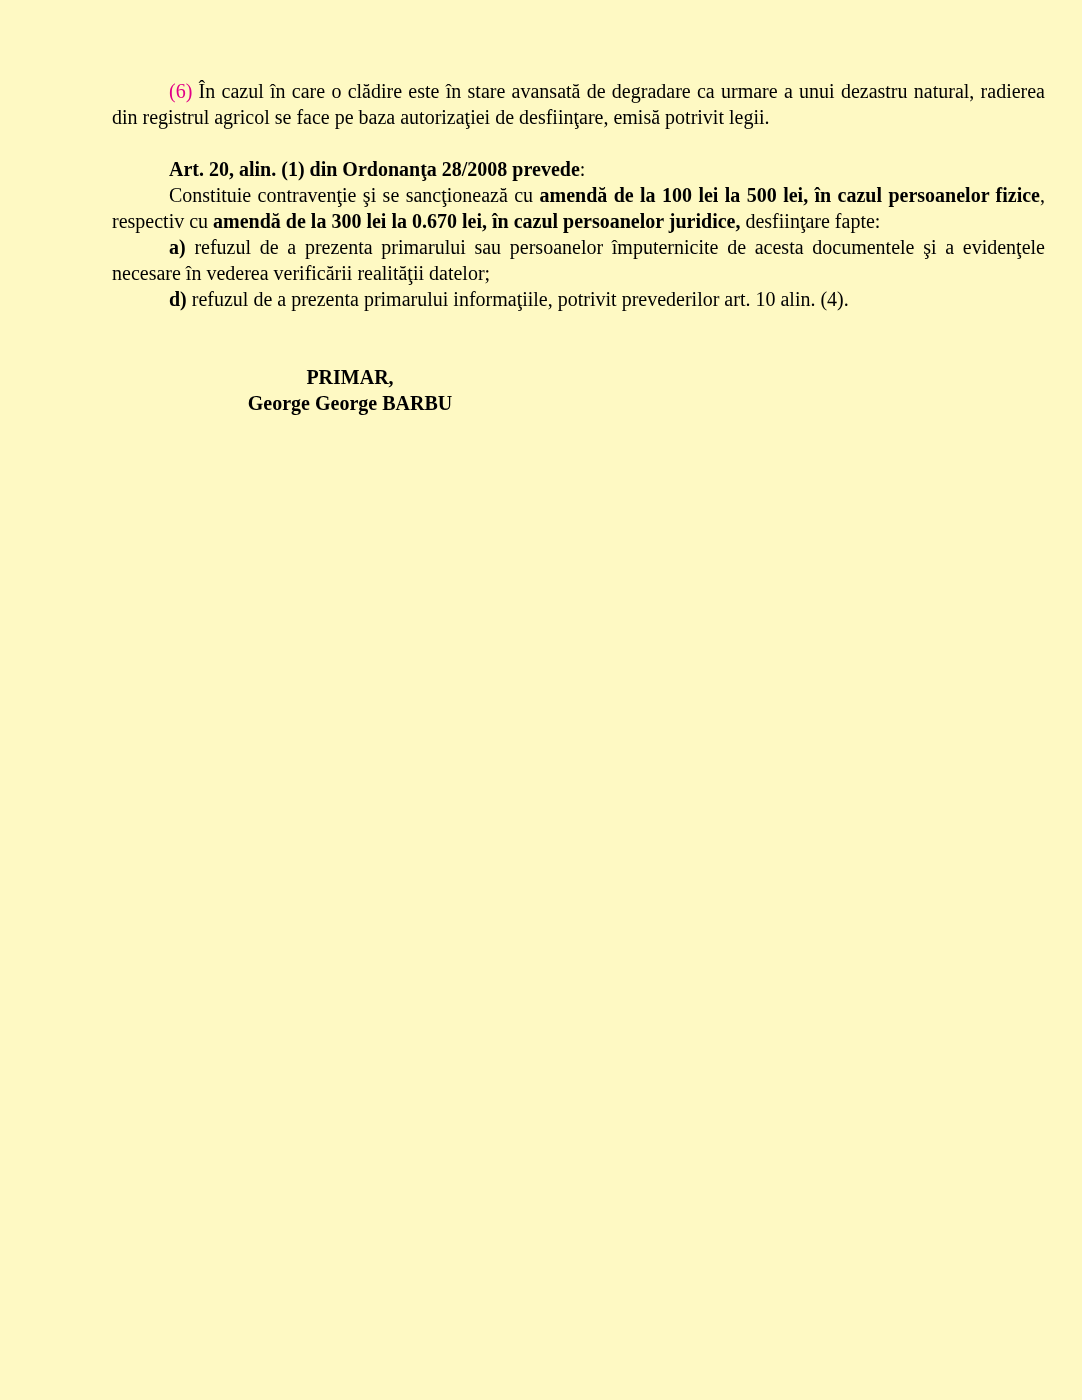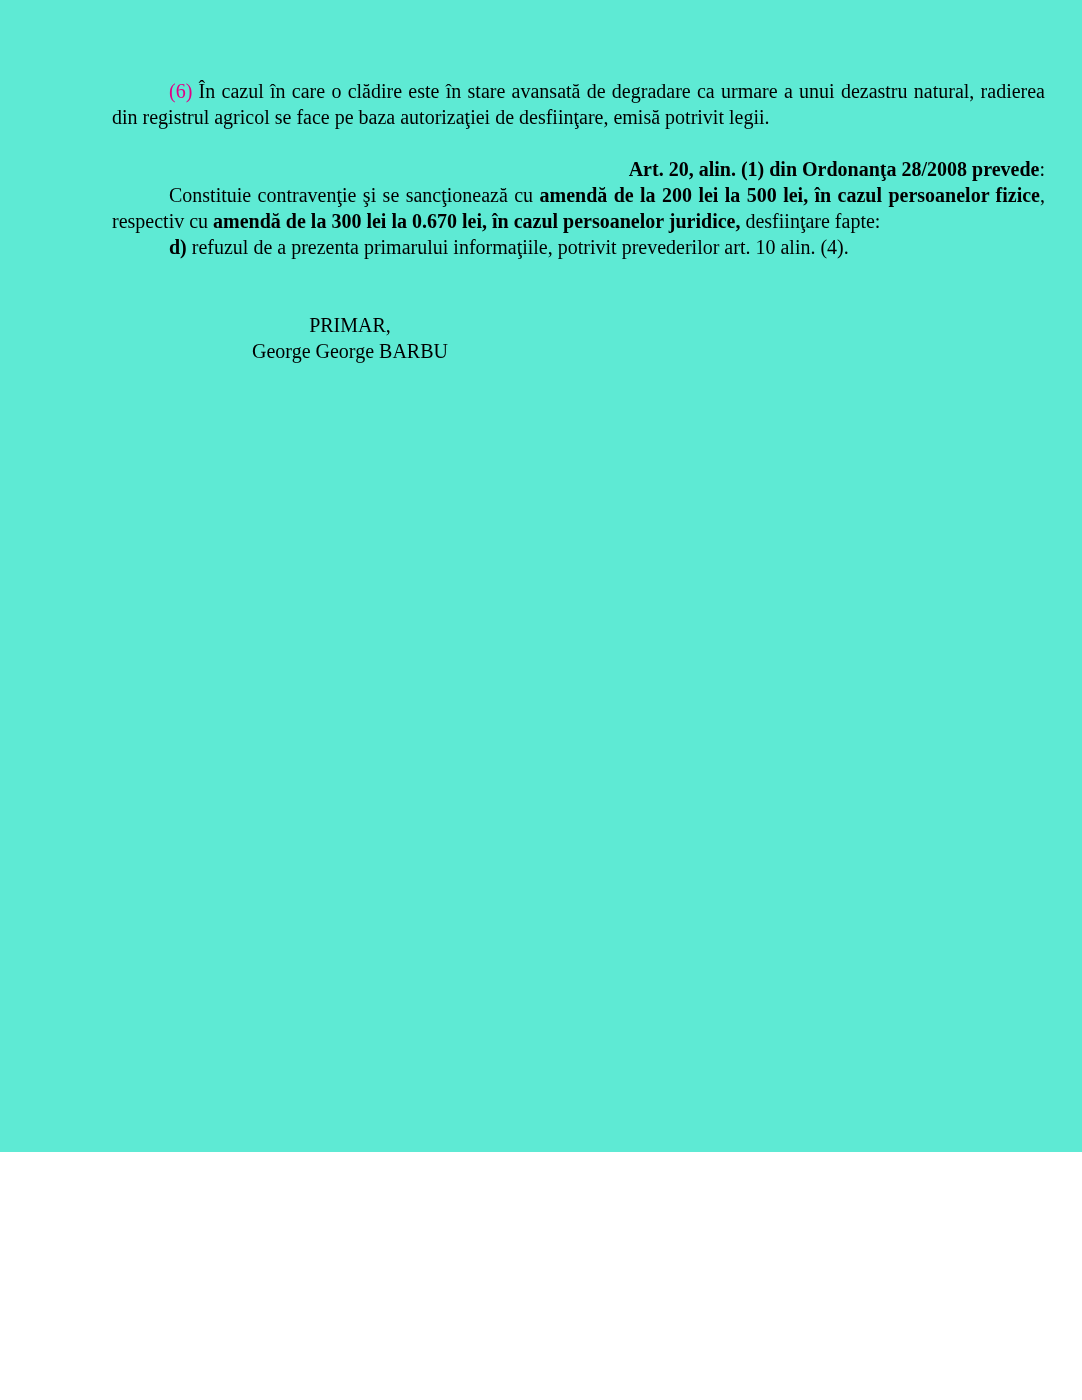--- a/index.html
+++ b/index.html
@@ -12,45 +12,45 @@
     height: 1400px;
     position: relative;
     font-family: "Liberation Serif", "DejaVu Serif", serif;
     color: #000000;
   }
   .page {
     position: absolute;
     top: 0;
     left: 0;
     width: 1082px;
-    height: 1152px;
-    background: #5eead4;
+    height: 1400px;
+    background: #fef9c3;
     box-sizing: border-box;
     padding: 78px 37px 0 112px;
   }
   .doc-body {
     width: 933px;
     font-size: 20px;
     line-height: 26px;
     text-align: justify;
   }
   p.para {
     margin: 0;
     text-indent: 57px;
   }
   p.heading {
     margin: 26px 0 0 0;
     text-indent: 57px;
-    text-align: right;
+    text-align: left;
   }
   .b { font-weight: bold; }
   .sig-row {
     display: flex;
     margin-top: 52px;
-    font-weight: normal;
+    font-weight: bold;
     text-align: center;
     line-height: 26px;
   }
   .sig-col-left {
     width: 440px;
     margin-left: 18px;
   }
   .sig-col-right {
     width: 440px;
     margin-left: 36px;
@@ -67,23 +67,26 @@
 
     <p class="para">
       <span style="color: rgb(225, 0, 135);">(6)</span><span> În cazul în care o clădire este în stare avansată de degradare ca urmare a unui dezastru natural, radierea din registrul agricol se face pe baza autorizaţiei de desfiinţare, emisă potrivit legii.</span>
     </p>
 
     <p class="heading">
       <span class="b">Art. 20, alin. (1) din Ordonanţa 28/2008 prevede</span><span>:</span>
     </p>
 
     <p class="para">
-      <span>Constituie contravenţie şi se sancţionează cu </span><span class="b">amendă de la 200 lei la 500 lei, în cazul persoanelor fizice</span><span>, respectiv cu </span><span class="b">amendă de la 300 lei la 0.670 lei, în cazul persoanelor juridice,</span><span> desfiinţare fapte:</span>
+      <span>Constituie contravenţie şi se sancţionează cu </span><span class="b">amendă de la 100 lei la 500 lei, în cazul persoanelor fizice</span><span>, respectiv cu </span><span class="b">amendă de la 300 lei la 0.670 lei, în cazul persoanelor juridice,</span><span> desfiinţare fapte:</span>
     </p>
 
+    <p class="para">
+      <span class="b">a)</span><span> refuzul de a prezenta primarului sau persoanelor împuternicite de acesta documentele şi a evidenţele necesare în vederea verificării realităţii datelor;</span>
+    </p>
 
 
 
     <p class="para">
       <span class="b">d)</span><span> refuzul de a prezenta primarului informaţiile, potrivit prevederilor art. 10 alin. (4).</span>
     </p>
 
     <div class="sig-row">
       <div class="sig-col-left">
         <span class="sig-title">PRIMAR,</span>

